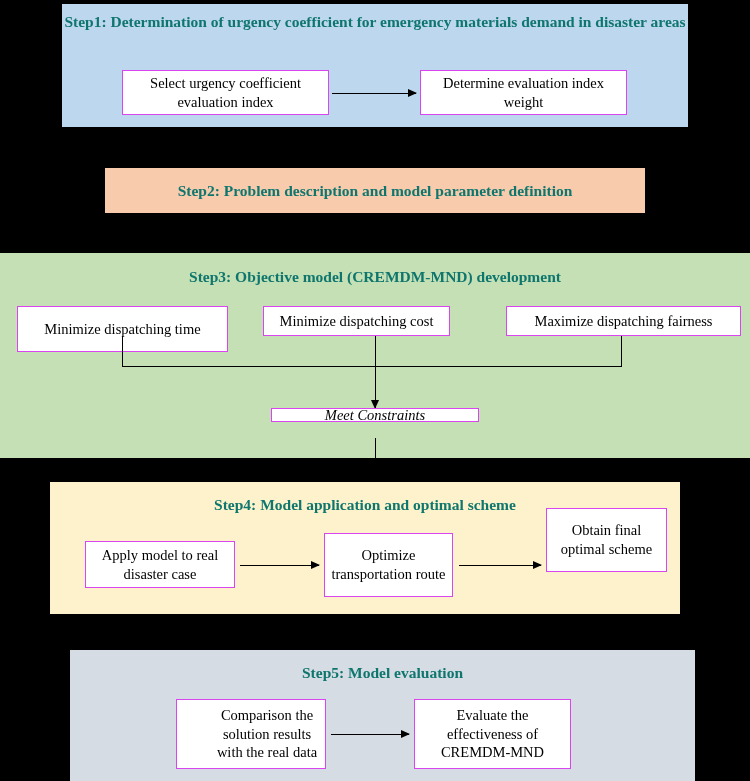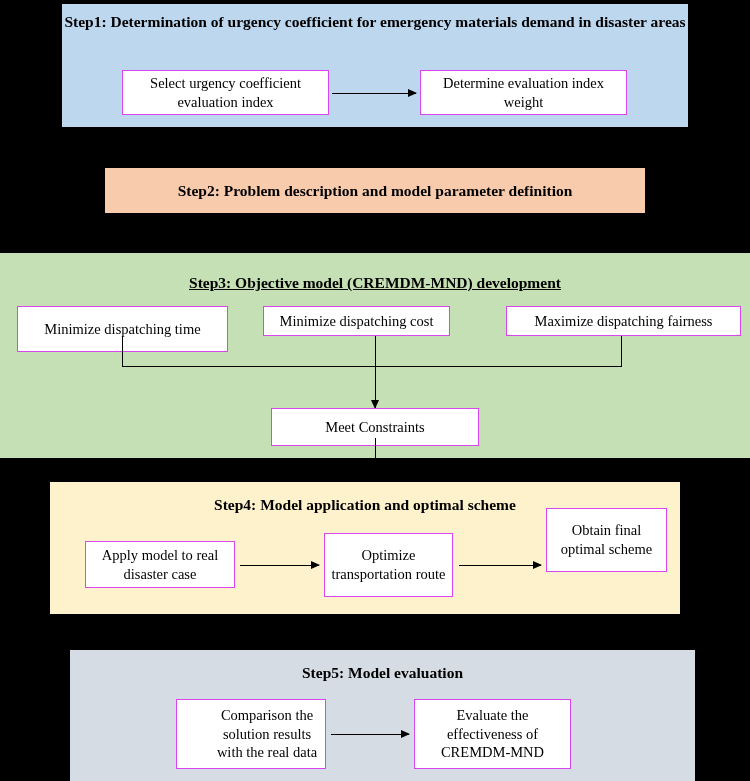--- a/index.html
+++ b/index.html
@@ -21,21 +21,21 @@
     height: 781px;
   }
   .band {
     position: absolute;
     box-sizing: border-box;
   }
   .band-title {
     text-align: center;
     font-weight: bold;
     font-size: 15.5px;
-    color: #000000;
+    color: #0f766e;
     line-height: 1.35;
   }
   .node {
     position: absolute;
     box-sizing: border-box;
     background: #ffffff;
     border: 1px solid #d946ef;
     text-align: center;
     color: #000;
     font-size: 14.5px;
@@ -88,25 +88,25 @@
   
   #band2 {
     left: 105px; top: 168px; width: 540px; height: 45px;
   }
   #band2 .band-title { line-height: 45px; }
 
   
   #band3 {
     left: 0px; top: 253px; width: 750px; height: 205px;
   }
-  #band3 .band-title { padding-top: 20px; text-decoration: underline; }
+  #band3 .band-title { padding-top: 14px; }
   #s3n1 { left: 17px; top: 306px; width: 211px; height: 46px; }
   #s3n2 { left: 263px; top: 306px; width: 187px; height: 30px; }
   #s3n3 { left: 506px; top: 306px; width: 235px; height: 30px; }
-  #s3n4 { left: 271px; top: 408px; width: 208px; height: 38px; }
+  #s3n4 { left: 271px; top: 408px; width: 208px; height: 14px; font-style: italic; }
   #s3v1 { left: 122px; top: 336px; height: 30px; }
   #s3v2 { left: 375px; top: 336px; height: 30px; }
   #s3v3 { left: 621px; top: 336px; height: 30px; }
   #s3h  { left: 122px; top: 366px; width: 500px; }
   #s3arrow { left: 375px; top: 366px; height: 42px; }
   #s3out { left: 375px; top: 438px; height: 30px; }
 
   
   #band4 {
     left: 50px; top: 482px; width: 630px; height: 132px;

